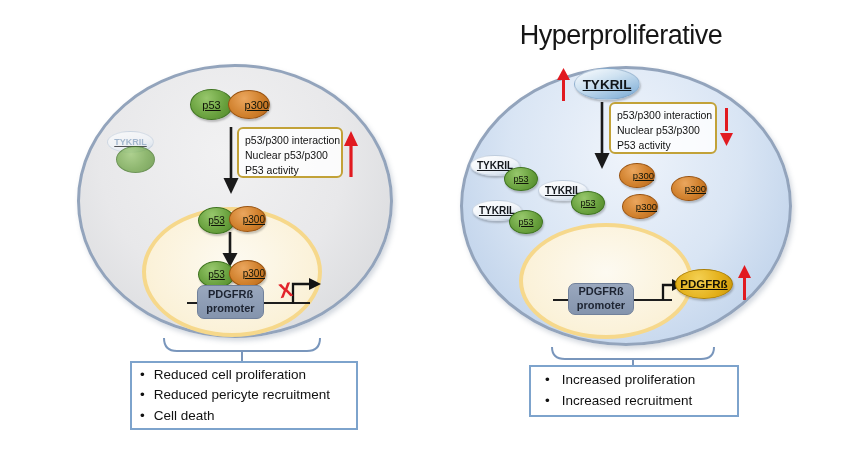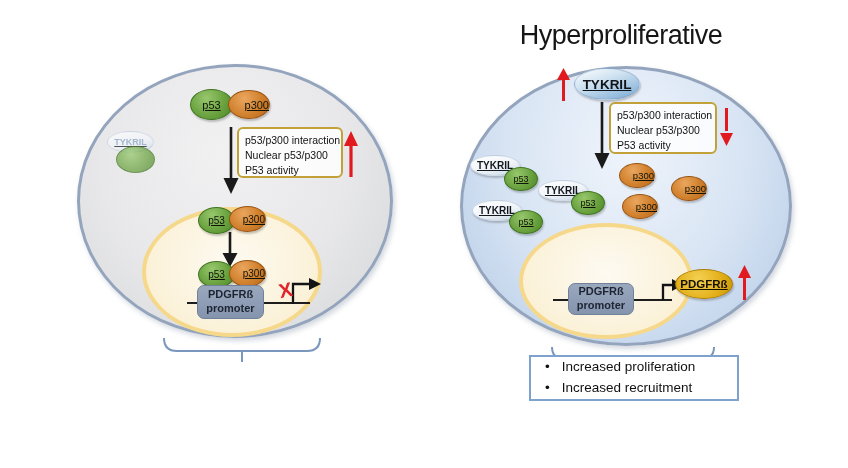--- a/index.html
+++ b/index.html
@@ -123,20 +123,33 @@
     <path d="M9,29 V9 H26" fill="none" stroke="#141414" stroke-width="2.3"></path>
     <polygon points="37,9 25,3 25,15" fill="#141414"></polygon>
   </svg>
   <div class="block-x" style="left:279px; top:280px;">X</div>
 
   <svg style="left:162px; top:337px;" width="160" height="26" viewBox="0 0 160 26">
     <path d="M2,1 Q2,14 15,14 H145 Q158,14 158,1" fill="none" stroke="#7996bc" stroke-width="2"></path>
     <line x1="80" y1="14" x2="80" y2="25" stroke="#7996bc" stroke-width="2"></line>
   </svg>
 
+  <div class="outcome-box ob-left" style="left:130px; top:361px; width:228px; height:69px;">
+    <ul>
+      <li>
+          <span>Reduced cell proliferation</span>
+        </li>
+      <li>
+          <span>Reduced pericyte recruitment</span>
+        </li>
+      <li>
+          <span>Cell death</span>
+        </li>
+    </ul>
+  </div>
 
   <div class="title" style="left:465px; top:20px; width:312px;">Hyperproliferative</div>
 
   <div class="cell cell-right" style="left:460px; top:66px; width:332px; height:280px;"></div>
 
   <svg style="left:556px; top:68px;" width="15" height="33" viewBox="0 0 15 33">
     <line x1="7.5" y1="33" x2="7.5" y2="10" stroke="#e11a20" stroke-width="3"></line>
     <polygon points="7.5,0 1,12 14,12" fill="#e11a20"></polygon>
   </svg>
   <div class="oval tykril-big" style="left:574px; top:68px; width:66px; height:32px; font-size:13.5px; font-weight:600;">
@@ -210,21 +223,21 @@
   <svg style="left:737px; top:265px;" width="15" height="35" viewBox="0 0 15 35">
     <line x1="7.5" y1="35" x2="7.5" y2="11" stroke="#e11a20" stroke-width="3"></line>
     <polygon points="7.5,0 1,13 14,13" fill="#e11a20"></polygon>
   </svg>
 
   <svg style="left:550px; top:346px;" width="166" height="24" viewBox="0 0 166 24">
     <path d="M2,1 Q2,13 15,13 H151 Q164,13 164,1" fill="none" stroke="#7996bc" stroke-width="2"></path>
     <line x1="83" y1="13" x2="83" y2="23" stroke="#7996bc" stroke-width="2"></line>
   </svg>
 
-  <div class="outcome-box ob-right" style="left:529px; top:355px; width:210px; height:46px;">
+  <div class="outcome-box ob-right" style="left:529px; top:365px; width:210px; height:52px;">
     <ul>
       <li>
           <span>Increased proliferation</span>
         </li>
       <li>
           <span>Increased recruitment</span>
         </li>
     </ul>
   </div>
 

